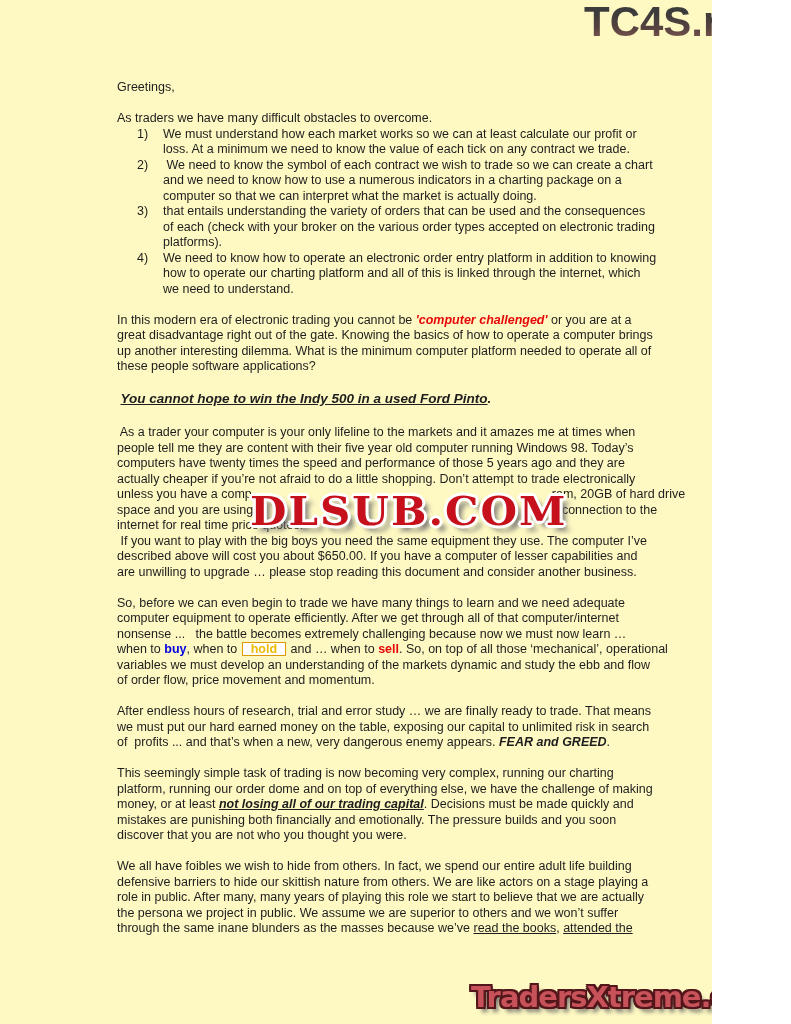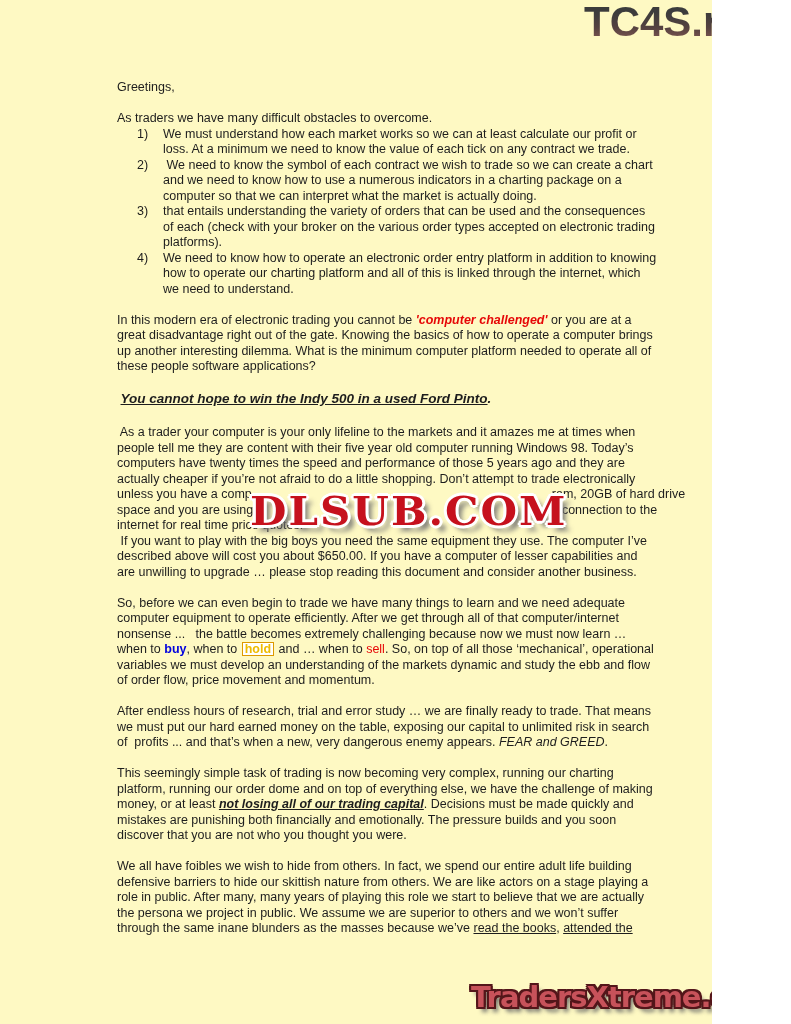--- a/index.html
+++ b/index.html
@@ -26,29 +26,29 @@
   }
   .para{margin:0 0 15.5px 0;}
   .para.tight{margin-bottom:0;}
   .ln{white-space:pre;height:15.5px;}
   .olist{margin:0 0 15.5px 0;}
   .li{position:relative;padding-left:46px;}
   .li .num{position:absolute;left:20px;top:0;}
   .gap{display:inline-block;height:1px;}
   
   .s-red-bi{color:#e60707;font-weight:bold;font-style:italic;}
-  .s-red-b{color:#e60707;font-weight:normal;}
+  .s-red-b{color:#e60707;font-weight:bold;}
   .s-blue-b{color:#0000dd;font-weight:bold;}
-  .s-bi{font-weight:normal;font-style:italic;margin-top:45px;}
+  .s-bi{font-weight:bold;font-style:italic;margin-top:45px;}
   .s-biu{font-weight:bold;font-style:italic;text-decoration:underline;text-align:center;}
   .s-u{text-decoration:underline;text-align:center;}
   .s-b{font-weight:bold;}
   .s-hold{
     display:inline-block;color:#eebb00;border:1px solid #dd9900;
-    padding:0 2px;margin:0 1px;line-height:12px;background:#ffffff;font-weight:bold;
+    padding:0 8px;margin:0 1px;line-height:12px;background:#ffffff;font-weight:bold;
   }
   .heading{
     font-size:13.5px;font-weight:bold;font-style:italic;
     margin:1px 0 17px 0;
   }
   .heading .ln{height:18px;line-height:18px;}
   
   .dlsub{
     position:absolute;left:250px;top:486px;
     font-family:"DejaVu Serif",serif;font-weight:bold;font-size:42px;line-height:52px;

